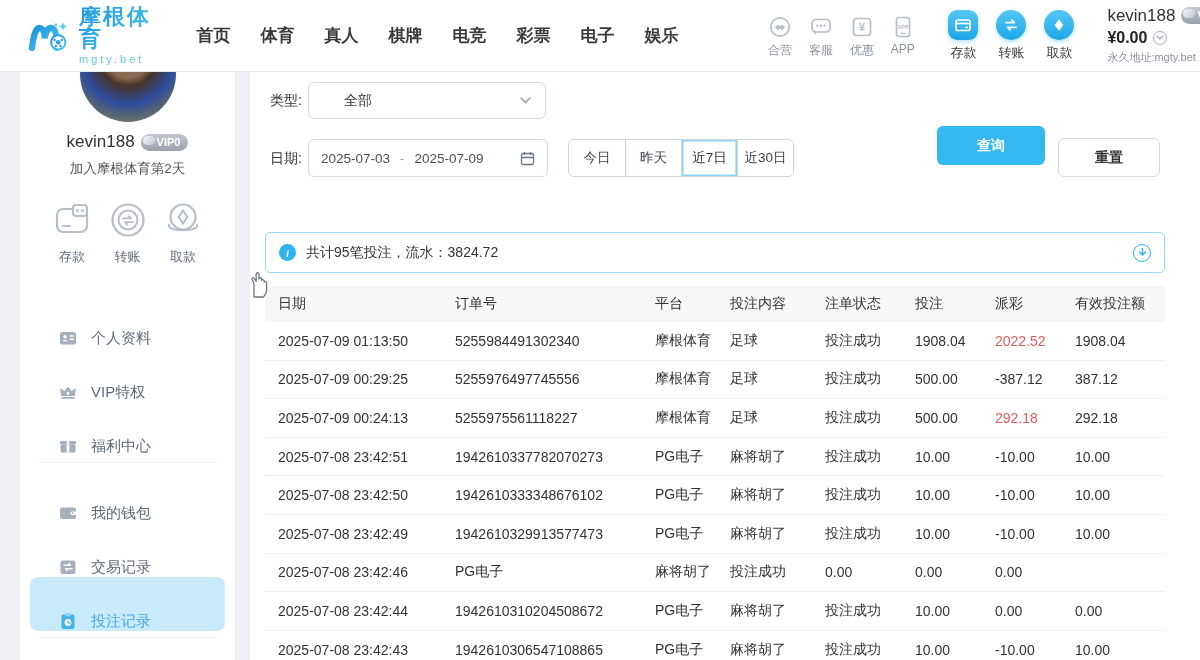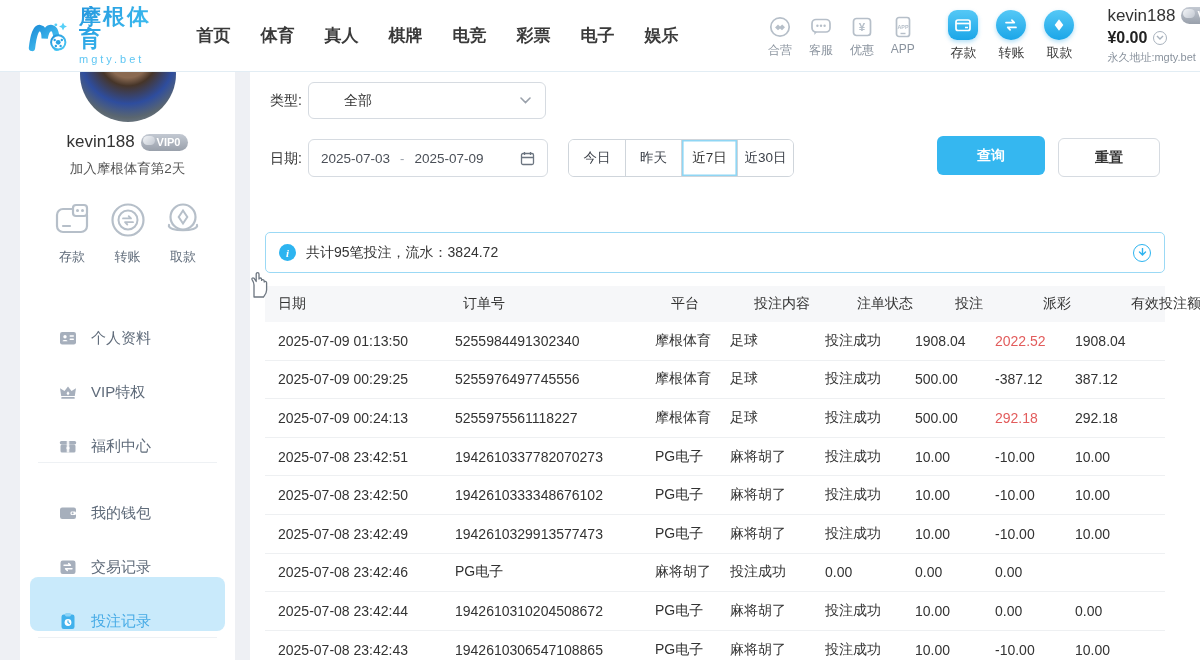--- a/index.html
+++ b/index.html
@@ -73,36 +73,36 @@
               border-radius:6px; display:flex; align-items:center; padding:0 12px; cursor:pointer; background:#fff; }
   .date-box .d { font-size:13.5px; color:#4a4f57; }
   .date-box .sep { font-size:13px; color:#9aa1ab; margin:0 10px; }
   .date-box .cal { margin-left:auto; }
   .range-group { position:absolute; left:318px; top:67px; height:38px; display:flex; border:1px solid #cfd5db;
                  border-radius:6px; overflow:hidden; }
   .range-btn { width:56px; height:100%; display:flex; align-items:center; justify-content:center; font-size:13.5px;
                color:#3a3f47; background:#fff; cursor:pointer; border-left:1px solid #cfd5db; white-space:nowrap; }
   .range-btn:first-child { border-left:none;font-family:Liberation Mono, monospace; }
   .range-btn.active { box-shadow:inset 0 0 0 1.6px #8fd6f4; color:#333; }
-  .btn-query { position:absolute; left:687px; top:64px; width:108px; height:39px; background:#35b7f0; color:#fff;
+  .btn-query { position:absolute; left:687px; top:54px; width:108px; height:39px; background:#35b7f0; color:#fff;
                font-size:14px; font-weight:bold; border:none; border-radius:6px; cursor:pointer; }
   .btn-reset { position:absolute; left:808px; top:66px; width:102px; height:39px; background:#fff; color:#333;
                font-size:14px; font-weight:bold; border:1px solid #d6dbe1; border-radius:6px; cursor:pointer; }
 
   .summary-bar { position:absolute; left:15px; top:160px; width:900px; height:41px; border:1px solid #9bd9f5;
                  border-radius:5px; display:flex; align-items:center; padding:0 13px; background:#fff; }
   .info-icon { width:17px; height:17px; border-radius:50%; background:#2db4f0; color:#fff; font-size:11px; font-weight:bold;
                display:flex; align-items:center; justify-content:center; font-family:"Liberation Serif",serif; font-style:italic; }
   .summary-text { font-size:14px; color:#333; margin-left:10px; }
   .expand-icon { margin-left:auto; width:18px; height:18px; border:1.5px solid #2db4f0; border-radius:50%;
                  display:flex; align-items:center; justify-content:center; cursor:pointer; }
 
   .table { position:absolute; left:15px; top:214px; width:900px; }
   .trow { display:grid; grid-template-columns:177px 200px 75px 95px 90px 80px 80px 103px; align-items:center; }
-  .thead { height:36px; background:#f6f7f9;gap:8px; }
+  .thead { height:36px; background:#f6f7f9; }
   .thead .tcell { font-size:14px; color:#333; }
   .tbody-row { height:38.6px; border-bottom:1px solid #eef0f2; }
   .tcell { font-size:14px; color:#333; padding-left:13px; white-space:nowrap; overflow:hidden; }
   .tcell.red { color:#e25c5c; }
 
   
   .cursor { position:absolute; left:246px; top:271px; z-index:50; pointer-events:none; }
 
   svg { display:block; }
 </style>

